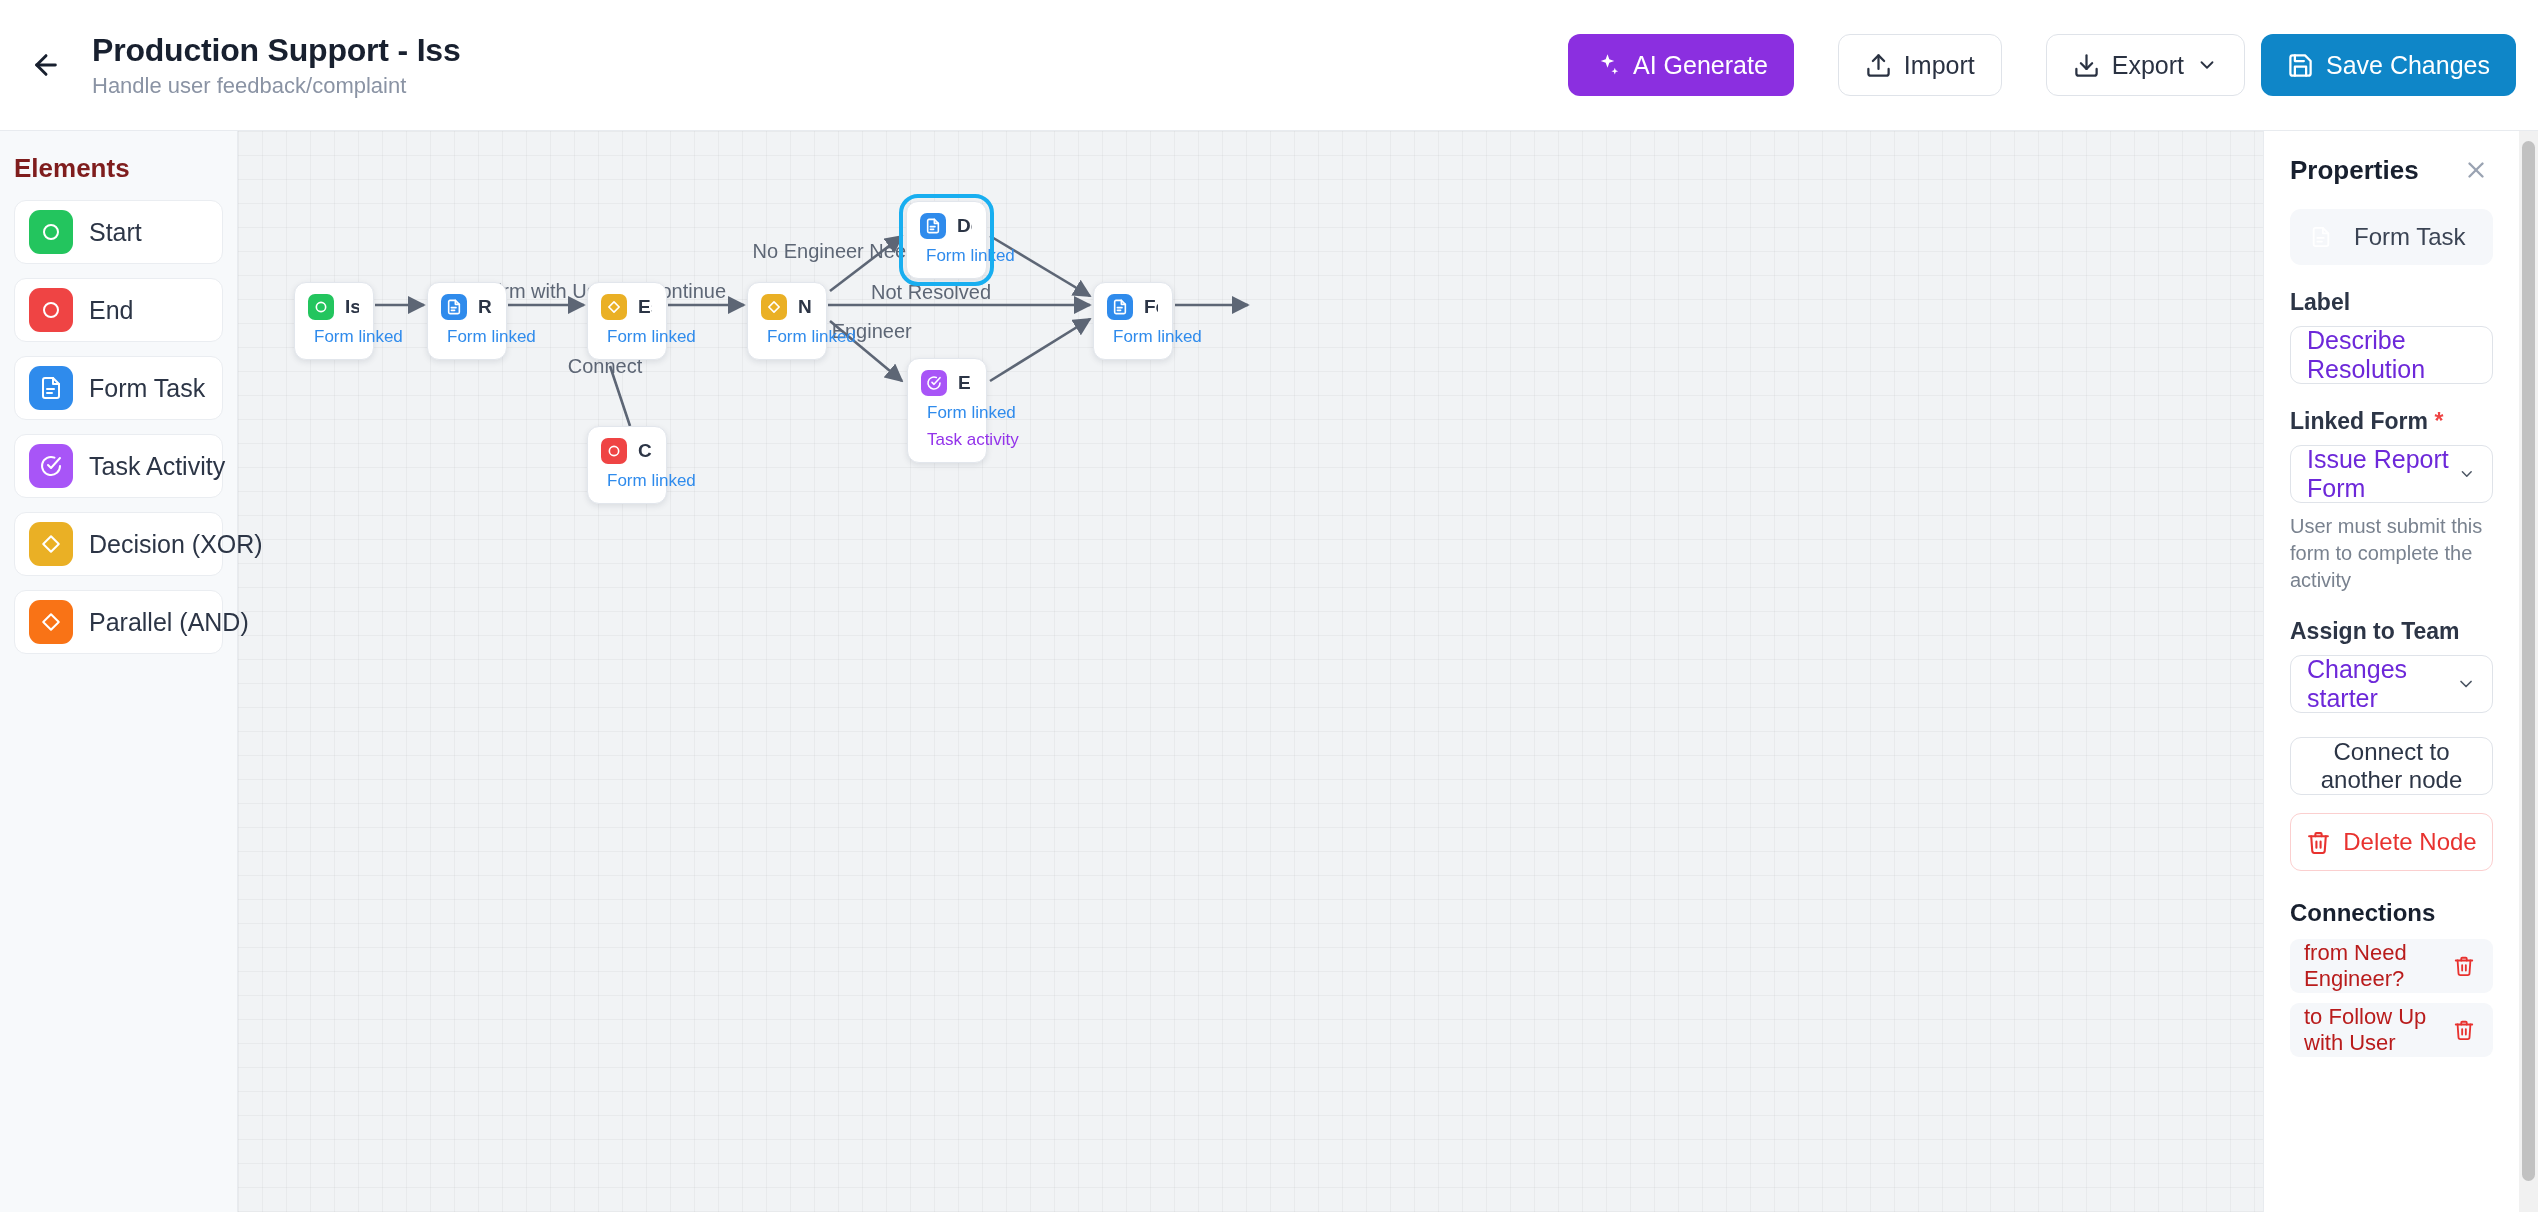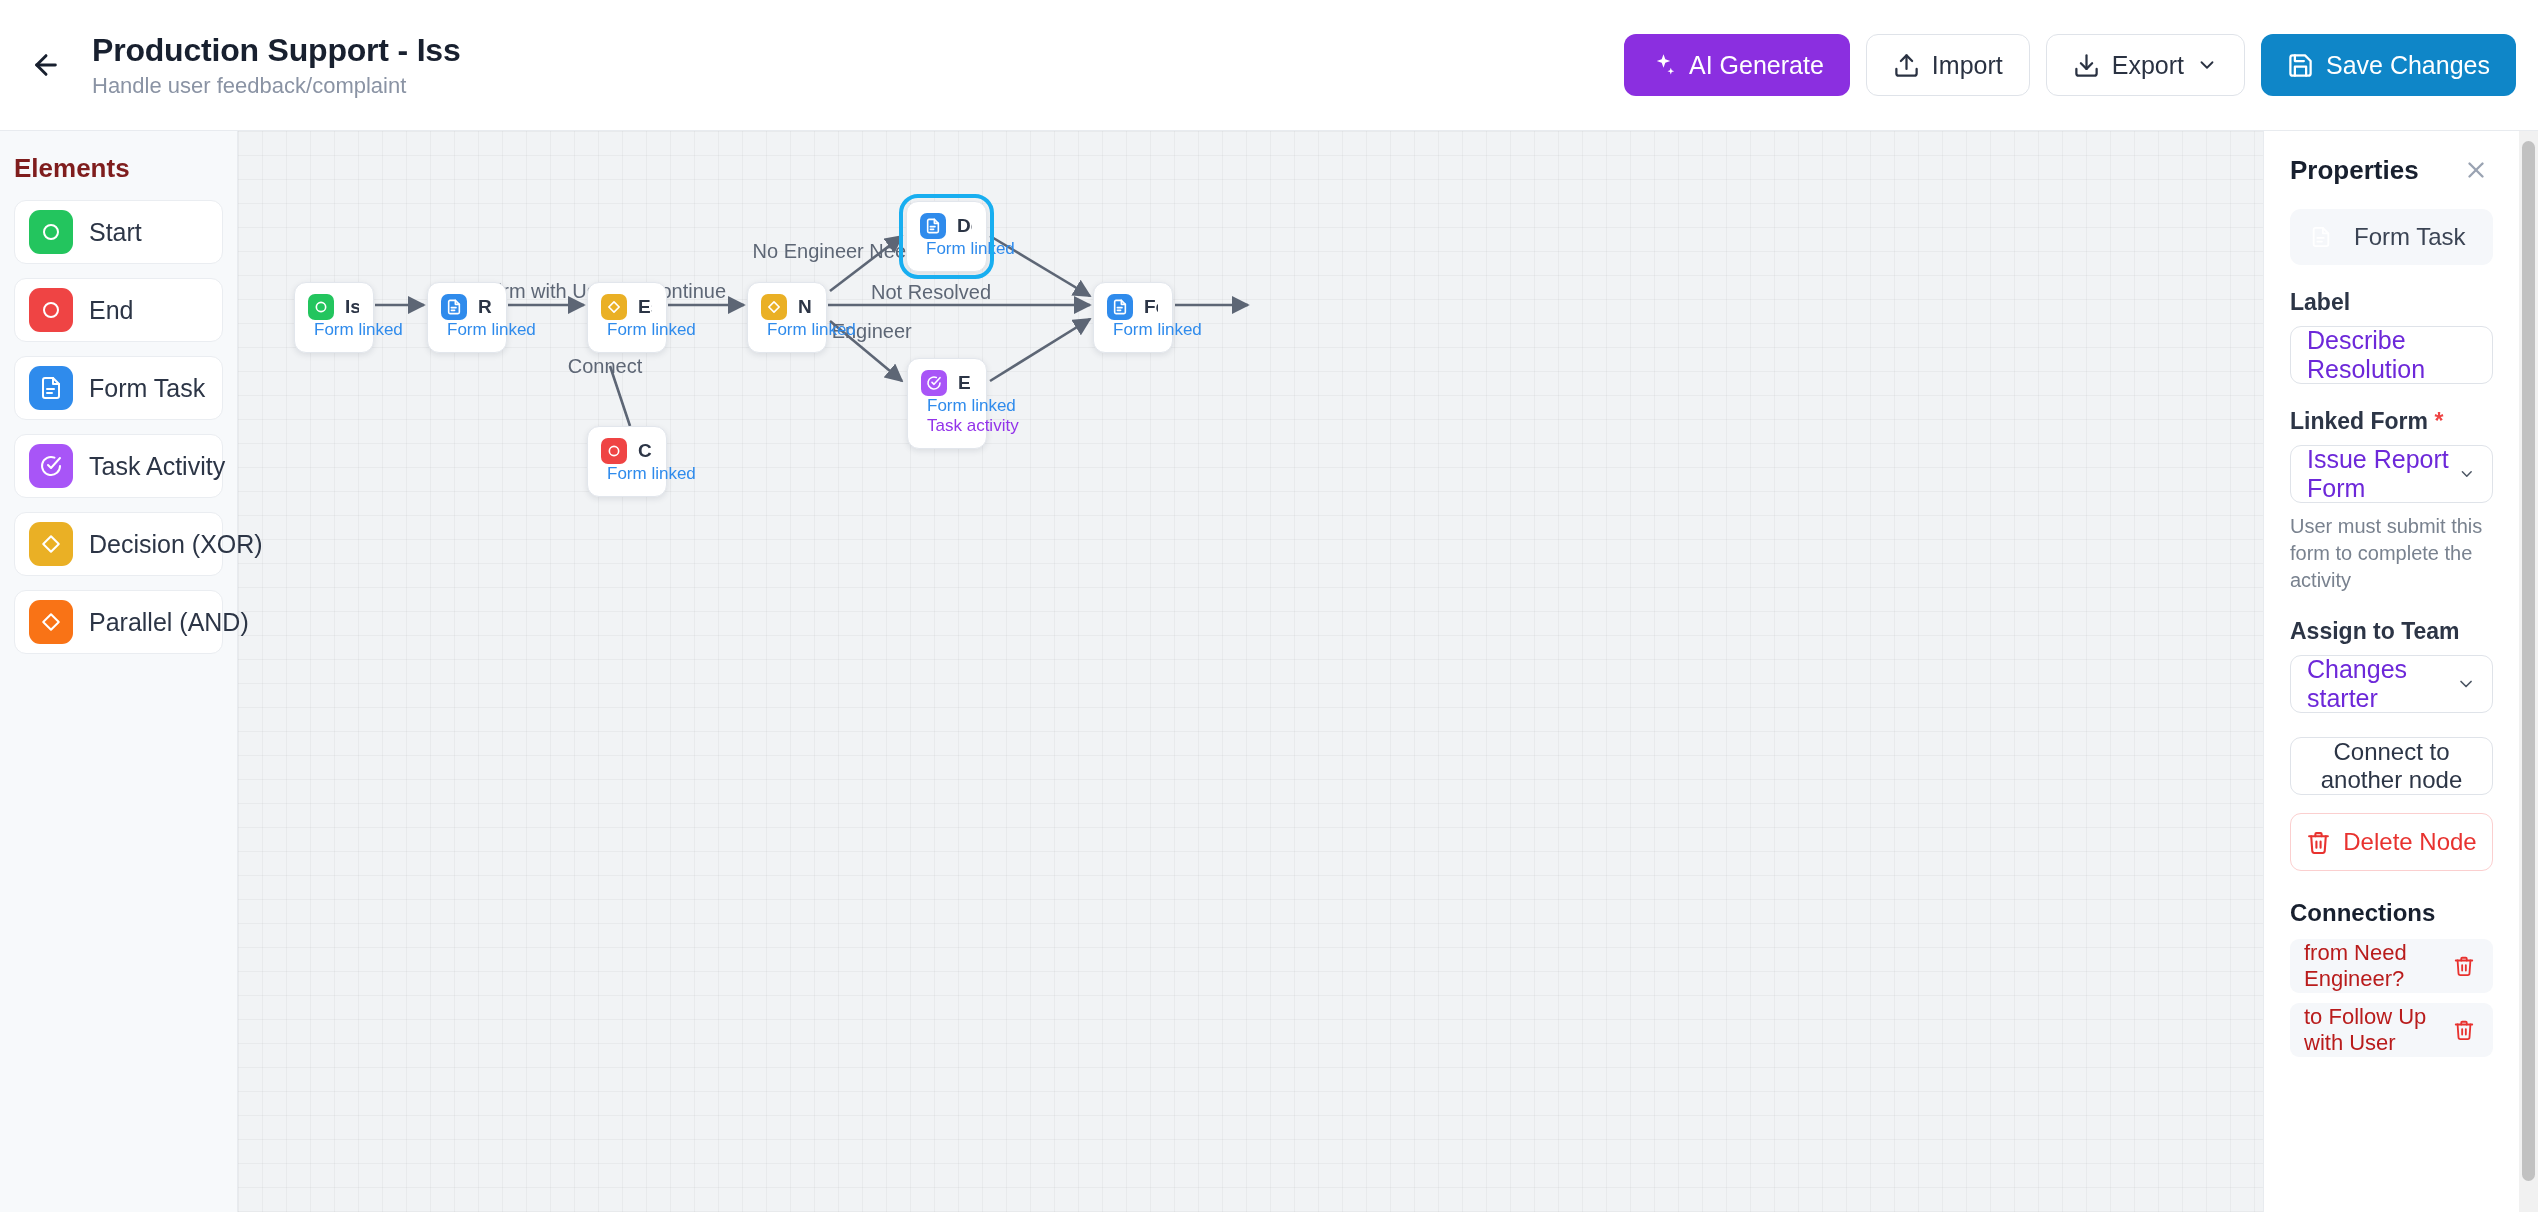--- a/index.html
+++ b/index.html
@@ -33,21 +33,21 @@
   #header-actions {
     margin-left:auto; margin-right:22px;
     display:flex; align-items:flex-start; gap:16px;
   }
   .hbtn {
     height:62px; border-radius:12px; display:flex; align-items:center;
     gap:12px; padding:0 26px; font-size:25px; cursor:pointer;
     white-space:nowrap; border:1px solid transparent; background:#fff;
   }
   .hbtn.primary-ai { background:#8b2fe0; color:#fff; border:none; font-weight:500; }
-  .hbtn.outline { border:1px solid #dfe3e9; color:#2a3242; background:#fff; }
+  .hbtn.outline { border:1px solid #dfe3e9; color:#2a3242; background:#fff;margin-left:28px; }
   .hbtn.primary-save { background:#0f86c8; color:#fff; border:none; font-weight:500; }
 
   
   #sidebar {
     position:absolute; left:0; top:131px; width:238px; height:1081px;
     background:#f7f9fb; border-right:1px solid #e8ebef; z-index:10;
   }
   #elements-title {
     font-size:26px; font-weight:bold; color:#7f1d1d;
     margin:22px 0 16px 14px;
@@ -89,21 +89,21 @@
   .node-ico {
     width:26px; height:26px; border-radius:7px; flex:none;
     display:flex; align-items:center; justify-content:center;
   }
   .node-ttl {
     font-size:19px; font-weight:bold; color:#2c3546;
     white-space:nowrap; overflow:hidden;
   }
   .node-sub {
     display:flex; align-items:center; gap:6px;
-    font-size:17px; white-space:nowrap;
+    font-size:17px; margin-top:7px; white-space:nowrap;
   }
   .sub-form { color:#2f8bec; }
   .sub-task { color:#9333ea; }
 
   
   #props {
     position:absolute; left:2263px; top:131px; width:256px; height:1081px;
     background:#fff; border-left:1px solid #e8ebef;
     padding:22px 26px 0 26px; overflow:hidden; z-index:10;
   }

